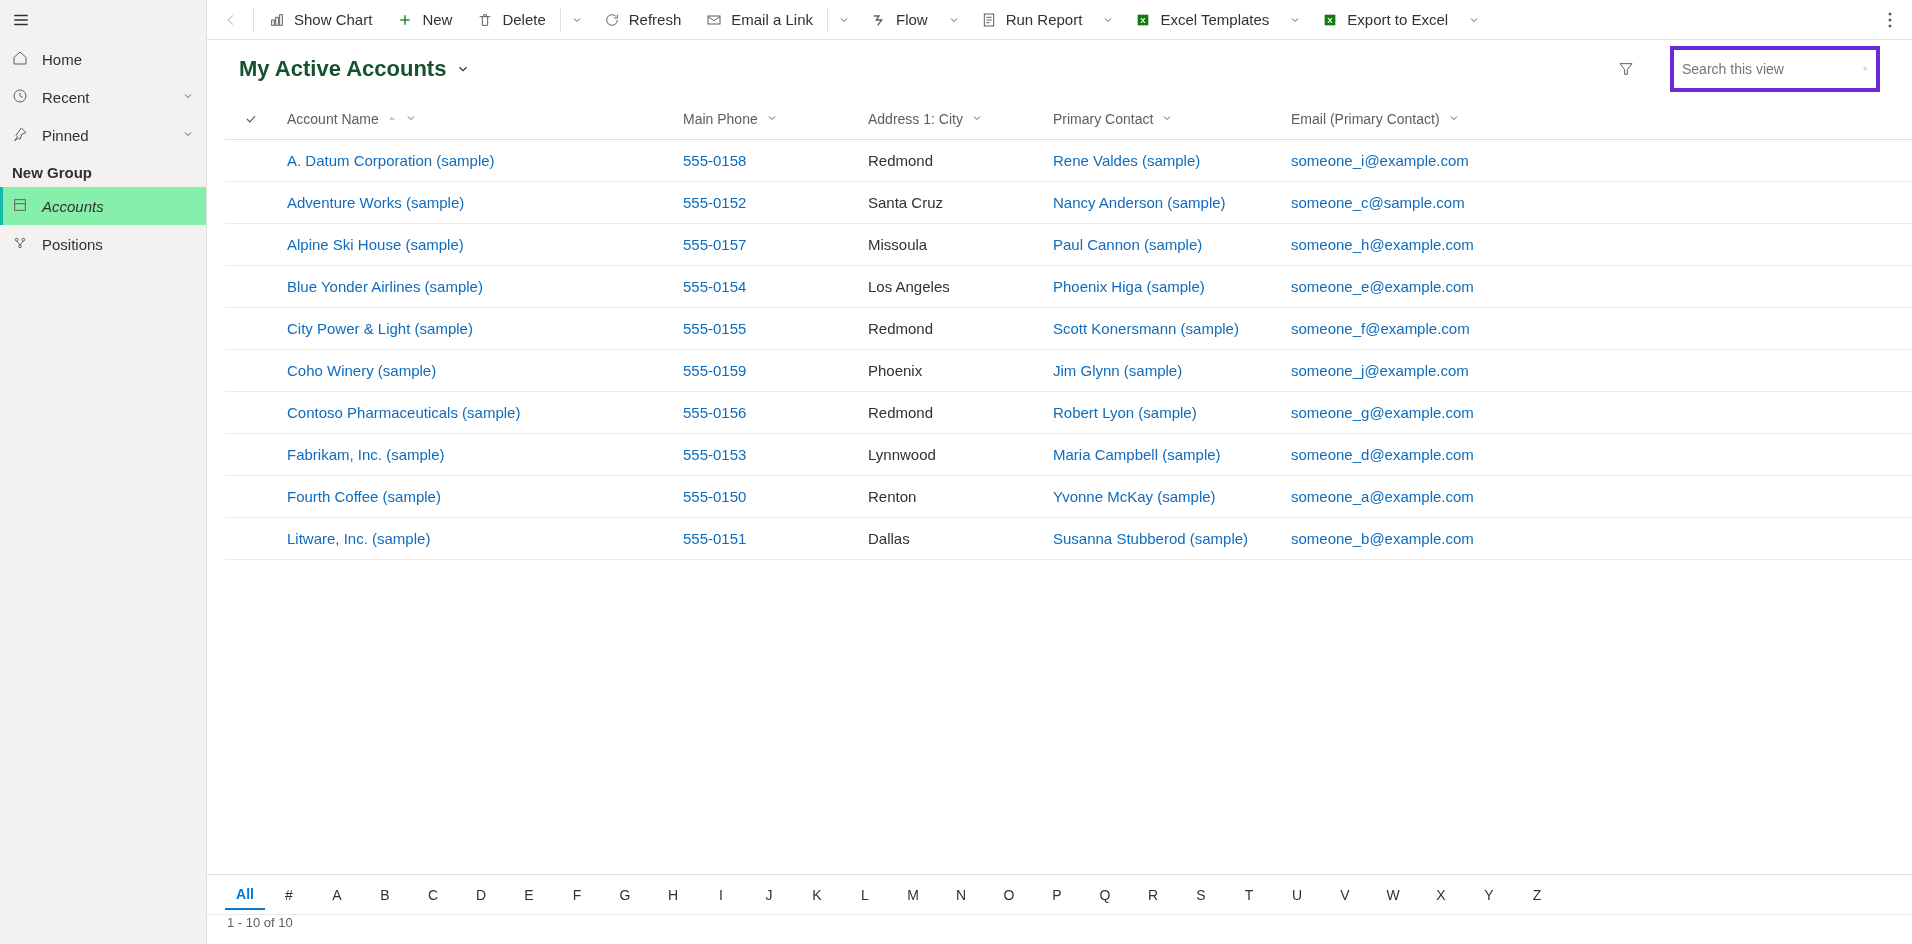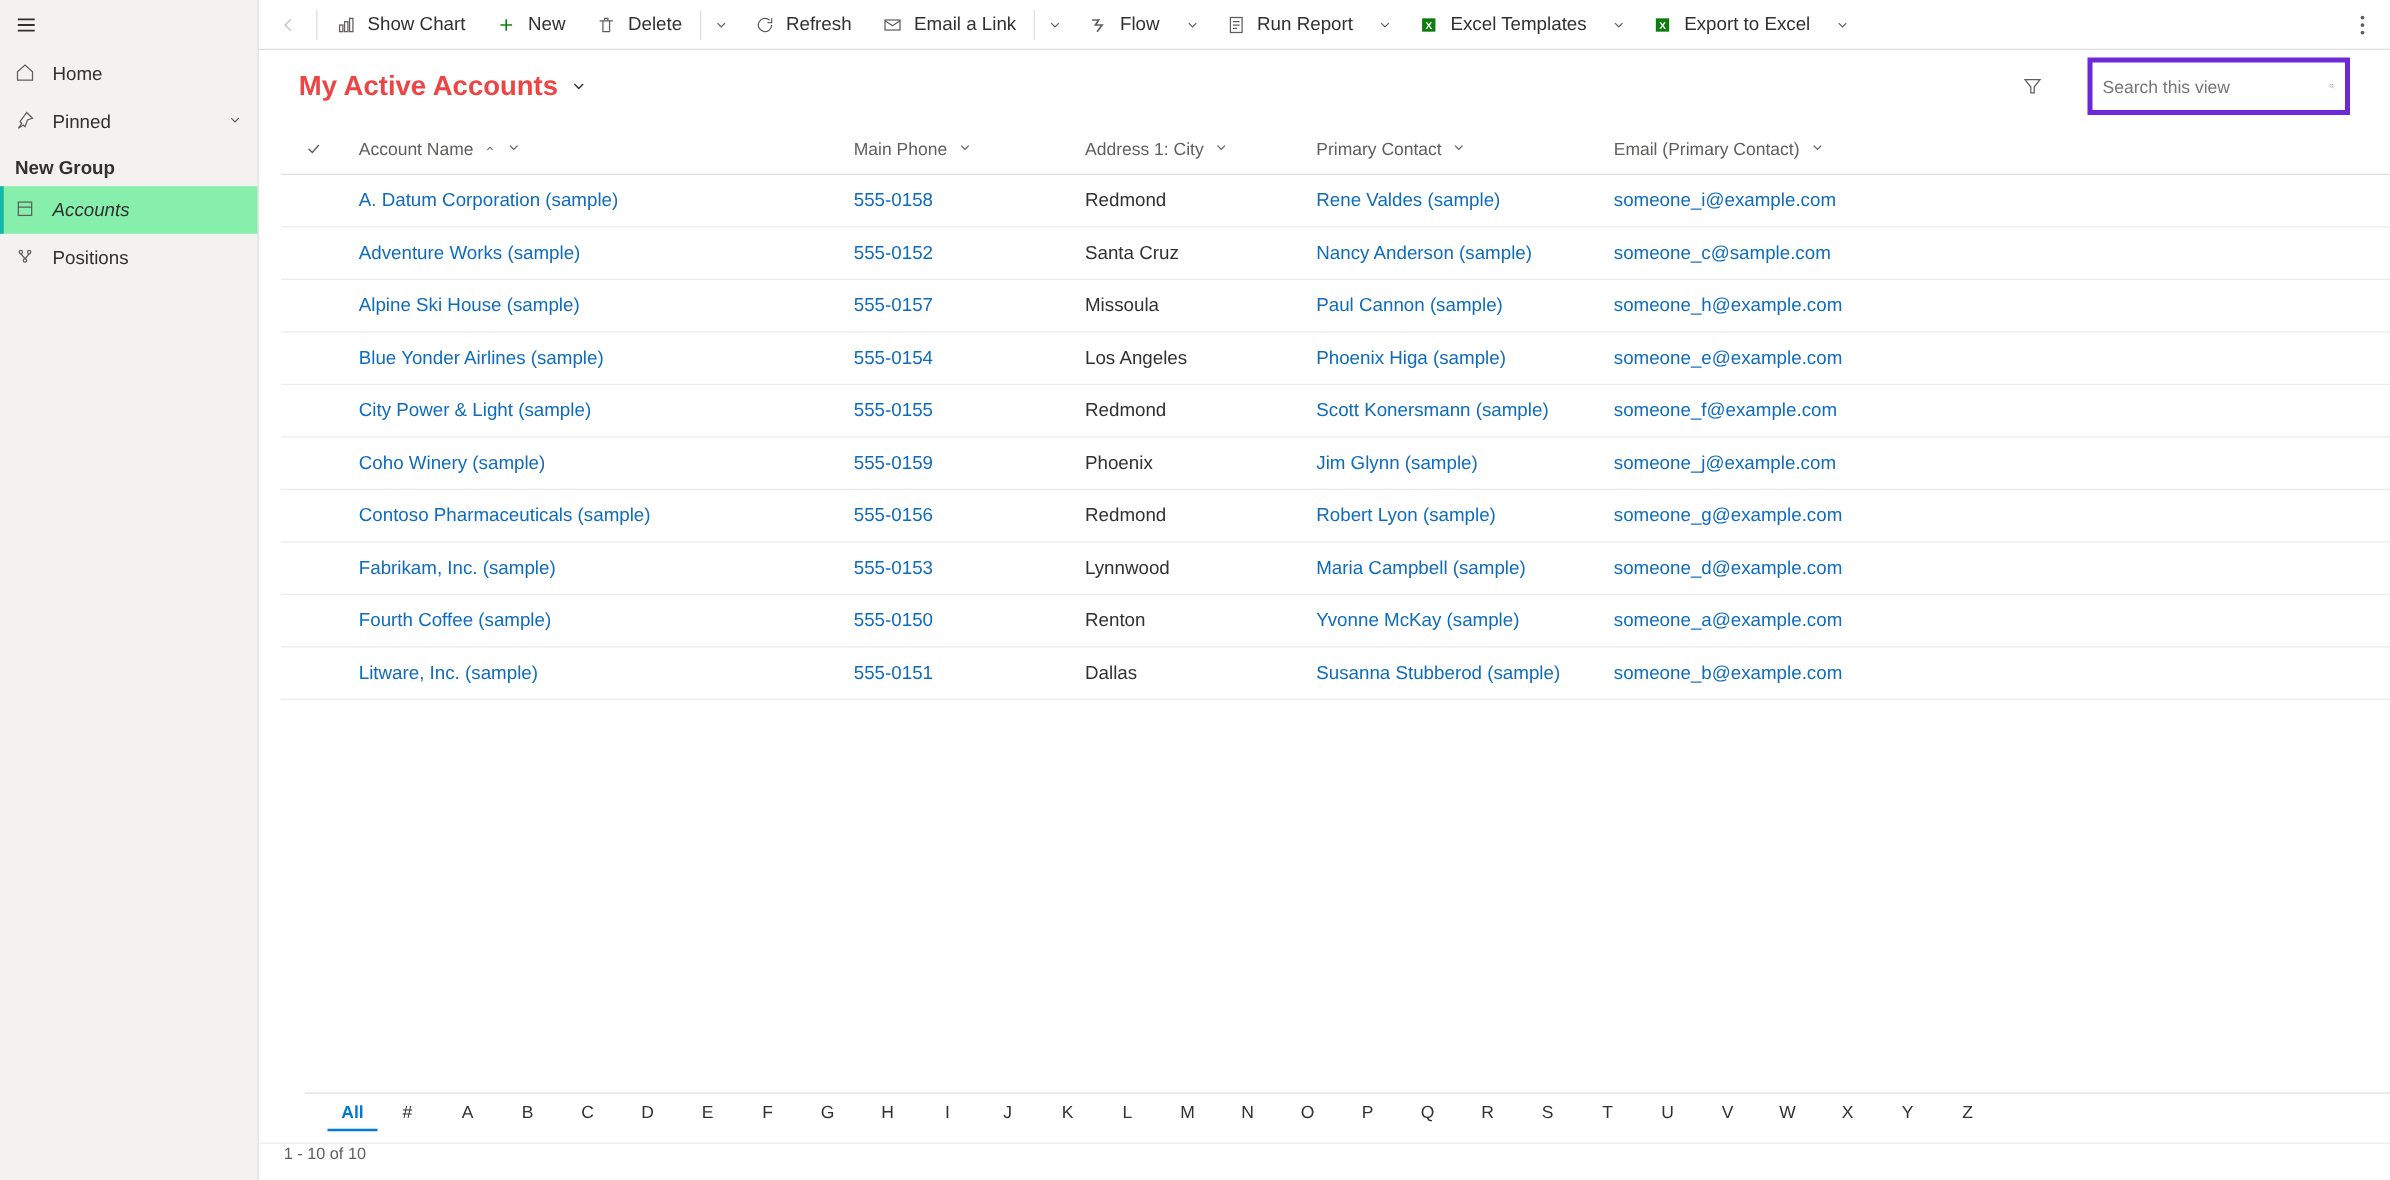--- a/index.html
+++ b/index.html
@@ -31,21 +31,21 @@
     .cmd-btn .cmd-label { font-size: 15px; color: #323130; }
     .cmd-sep { width: 1px; height: 24px; background: #e1dfdd; margin: 0 2px; }
     .cmd-chev { height: 40px; width: 28px; display: flex; align-items: center; justify-content: center; cursor: pointer; }
     .cmd-chev svg { width: 12px; height: 12px; stroke: #605e5c; fill: none; }
     .cmdbar .spacer { flex: 1; }
     .cmdbar .overflow { width: 36px; height: 40px; display: flex; align-items: center; justify-content: center; cursor: pointer; }
     .cmdbar .overflow svg { width: 4px; height: 16px; }
 
     
     .page-header { height: 58px; display: flex; align-items: center; padding: 0 32px 0 32px; }
-    .view-title { font-size: 22px; font-weight: 600; color: #ef4444; display: flex; align-items: center; gap: 10px; }
+    .view-title { font-size: 22px; font-weight: 600; color: #14532d; display: flex; align-items: center; gap: 10px; }
     .view-title .chev svg { width: 14px; height: 14px; stroke: #323130; fill: none; }
     .page-header .spacer { flex: 1; }
     .filter-btn { width: 40px; height: 40px; display: flex; align-items: center; justify-content: center; cursor: pointer; }
     .filter-btn svg { width: 16px; height: 16px; stroke: #605e5c; fill: none; }
     .search-box { width: 210px; height: 46px; border: 4px solid #6d28d9; display: flex; align-items: center; padding: 0 8px; margin-left: 24px; }
     .search-box input { flex: 1; border: none; outline: none; font-size: 14px; color: #605e5c; }
     .search-box svg { width: 16px; height: 16px; stroke: #605e5c; fill: none; }
 
     
     .grid { flex: 1; overflow: auto; padding-left: 18px; }
@@ -60,21 +60,21 @@
     .col-email { width: 260px; }
     .hdr { display: flex; align-items: center; gap: 8px; }
     .hdr .sort svg { width: 10px; height: 10px; stroke: #605e5c; fill: none; }
     .hdr .colchev svg { width: 12px; height: 12px; stroke: #605e5c; fill: none; }
 
     .grid-row { display: flex; height: 42px; align-items: center; border-bottom: 1px solid #edebe9; font-size: 15px; }
     .grid-row .link { color: #0f6cbd; cursor: pointer; }
     .grid-row .text { color: #323130; }
 
     
-    .alpha-bar { height: 40px; border-top: 1px solid #e1dfdd; display: flex; align-items: flex-start; padding: 0 8px 0 18px; gap: 0; margin-left: 37px; }
+    .alpha-bar { height: 40px; border-top: 1px solid #e1dfdd; display: flex; align-items: center; padding: 0 8px 0 18px; gap: 0; }
     .alpha-item { flex: 0 0 auto; width: 48px; text-align: center; font-size: 14px; color: #323130; cursor: pointer; padding: 6px 0; }
     .alpha-item:first-child { width: 40px; }
     .alpha-item.selected { border-bottom: 2px solid #0078d4; color: #0078d4; font-weight: 600; }
 
     
     .footer { height: 30px; display: flex; align-items: flex-start; padding: 0 20px; color: #605e5c; font-size: 13px; border-top: 1px solid #edebe9; }
   </style>
 </head>
 <body>
 
@@ -87,20 +87,30 @@
           <line x1="3" y1="12" x2="21" y2="12" stroke-width="2"></line>
           <line x1="3" y1="18" x2="21" y2="18" stroke-width="2"></line>
         </svg>
     </div>
     <div id="sidebar-items">
         <div class="nav-item">
           <span class="nav-icon"><svg viewBox="0 0 24 24">
               <path d="M3 11 L12 3 L21 11 V21 H3 Z" stroke="#605e5c" stroke-width="1.5" fill="none"></path>
             </svg></span>
           <span class="nav-label">Home</span>
+        </div>
+        <div class="nav-item">
+          <span class="nav-icon"><svg viewBox="0 0 24 24">
+              <circle cx="12" cy="12" r="9" stroke="#605e5c" stroke-width="1.5" fill="none"></circle>
+              <polyline points="12 7 12 12 16 14" stroke="#605e5c" stroke-width="1.5" fill="none"></polyline>
+            </svg></span>
+          <span class="nav-label">Recent</span>
+          <span class="chev"><svg viewBox="0 0 24 24" stroke="#605e5c" fill="none" stroke-width="2">
+              <polyline points="6 9 12 15 18 9"></polyline>
+            </svg></span>
         </div>
         <div class="nav-item">
           <span class="nav-icon"><svg viewBox="0 0 24 24">
               <path d="M14 3 L21 10 L15 12 L12 20 L10 18 L4 22 L8 16 L6 14 L14 3 Z" stroke="#605e5c" stroke-width="1.5" fill="none"></path>
             </svg></span>
           <span class="nav-label">Pinned</span>
           <span class="chev"><svg viewBox="0 0 24 24" stroke="#605e5c" fill="none" stroke-width="2">
               <polyline points="6 9 12 15 18 9"></polyline>
             </svg></span>
         </div>

